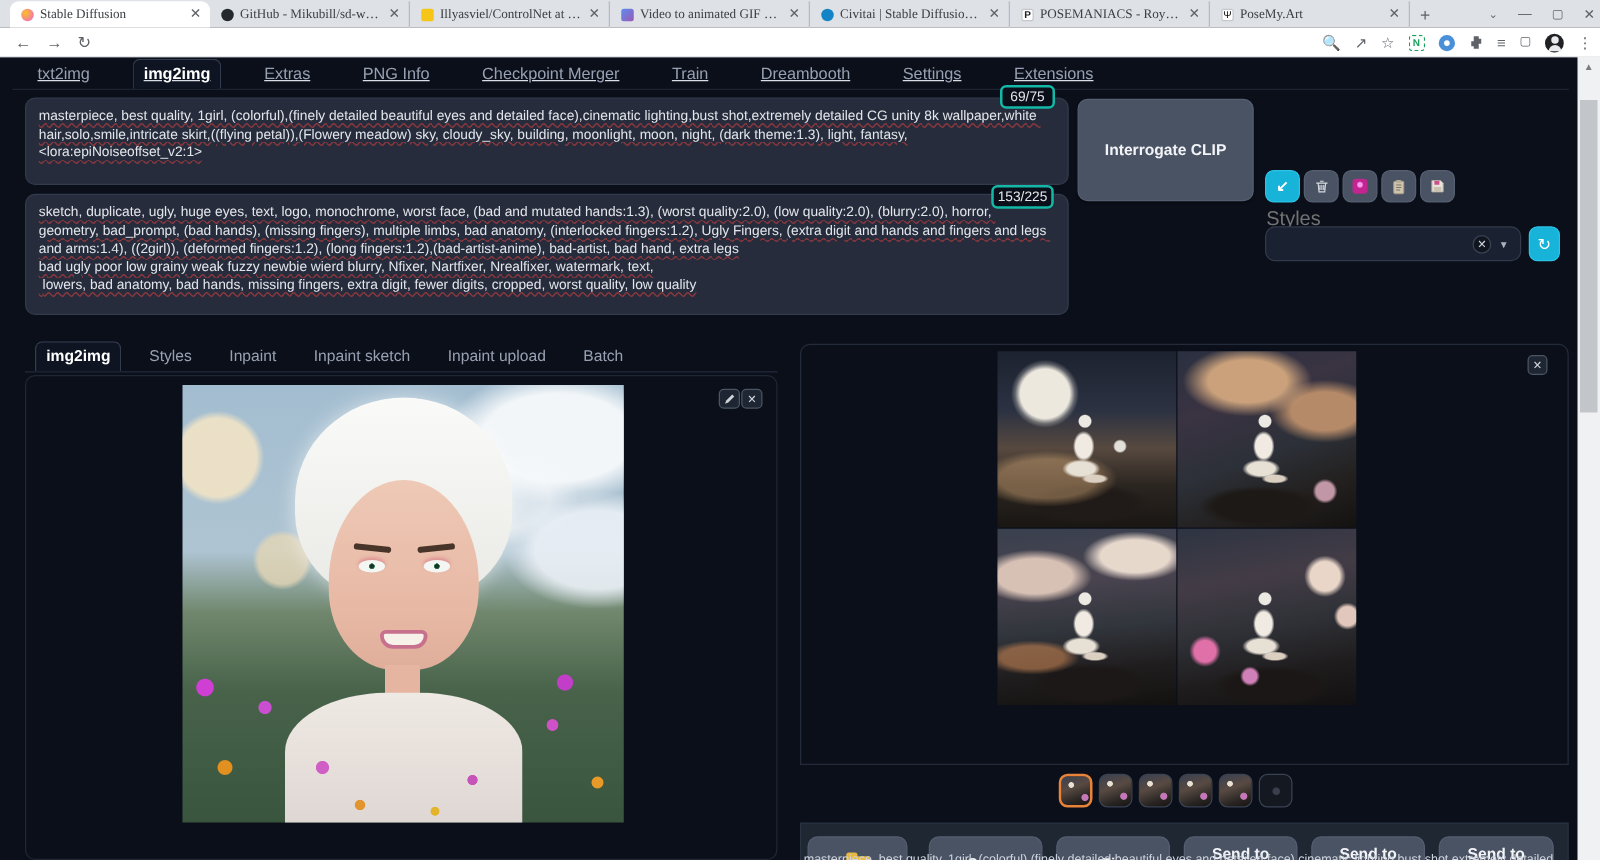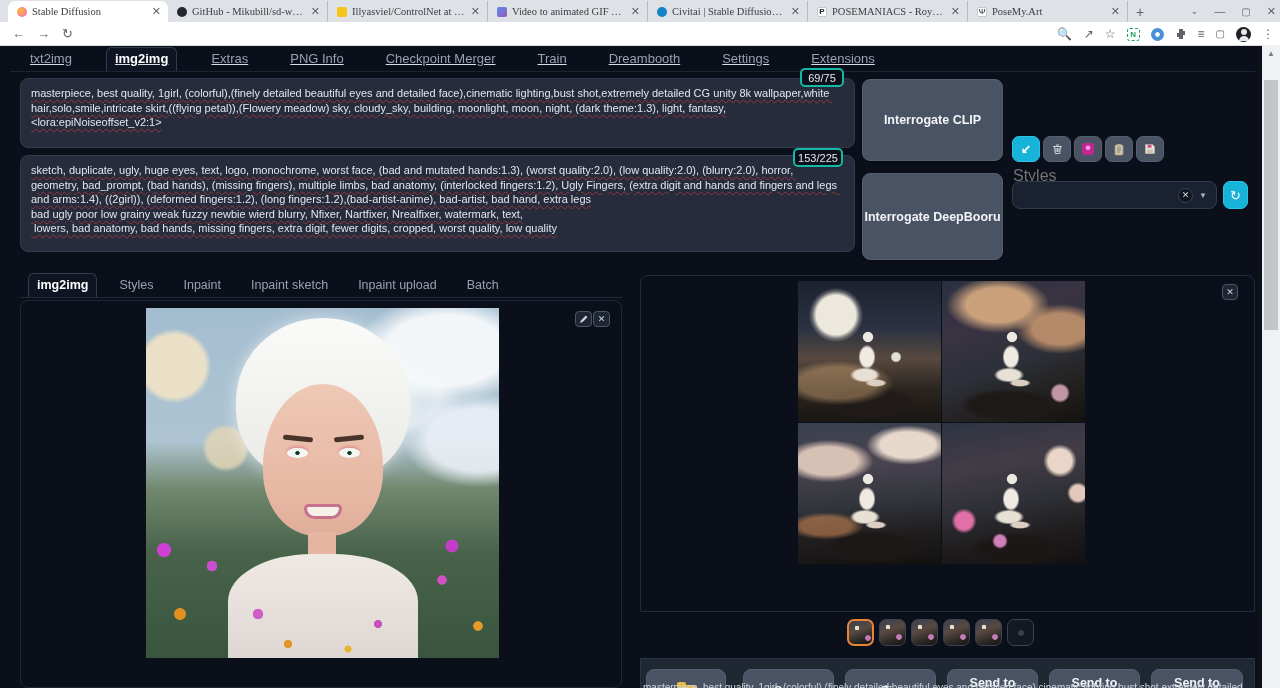--- a/index.html
+++ b/index.html
@@ -267,21 +267,20 @@
 
     <div class="prompt p-pos squiggle">masterpiece, best quality, 1girl, (colorful),(finely detailed beautiful eyes and detailed face),cinematic lighting,bust shot,extremely detailed CG unity 8k wallpaper,white hair,solo,smile,intricate skirt,((flying petal)),(Flowery meadow) sky, cloudy_sky, building, moonlight, moon, night, (dark theme:1.3), light, fantasy,
 &lt;lora:epiNoiseoffset_v2:1&gt;</div>
     <div class="counter c-pos">69/75</div>
     <div class="prompt p-neg squiggle">sketch, duplicate, ugly, huge eyes, text, logo, monochrome, worst face, (bad and mutated hands:1.3), (worst quality:2.0), (low quality:2.0), (blurry:2.0), horror, geometry, bad_prompt, (bad hands), (missing fingers), multiple limbs, bad anatomy, (interlocked fingers:1.2), Ugly Fingers, (extra digit and hands and fingers and legs and arms:1.4), ((2girl)), (deformed fingers:1.2), (long fingers:1.2),(bad-artist-anime), bad-artist, bad hand, extra legs
 bad ugly poor low grainy weak fuzzy newbie wierd blurry, Nfixer, Nartfixer, Nrealfixer, watermark, text,
  lowers, bad anatomy, bad hands, missing fingers, extra digit, fewer digits, cropped, worst quality, low quality</div>
     <div class="counter c-neg">153/225</div>
 
     <div class="btn interrogate-clip">Interrogate CLIP</div>
-    <div class="btn interrogate-db">Interrogate DeepBooru</div>
 
     <div class="util cyan u1">
         <span>↙</span>
       </div>
     <div class="util u2">
       <svg width="13" height="13" viewBox="0 0 13 13">
           <path d="M3.5 3.5h6l-.7 7h-4.6zM2 3.5h9M5 2h3M5 5v4M6.5 5v4M8 5v4" stroke="#d7dbe2" stroke-width="0.9" fill="none"></path>
         </svg>
     </div>
     <div class="util u3">

